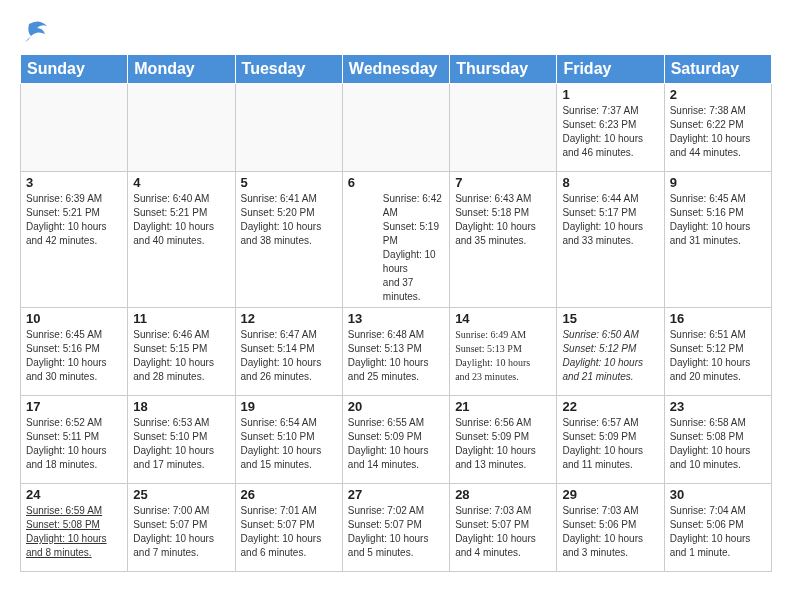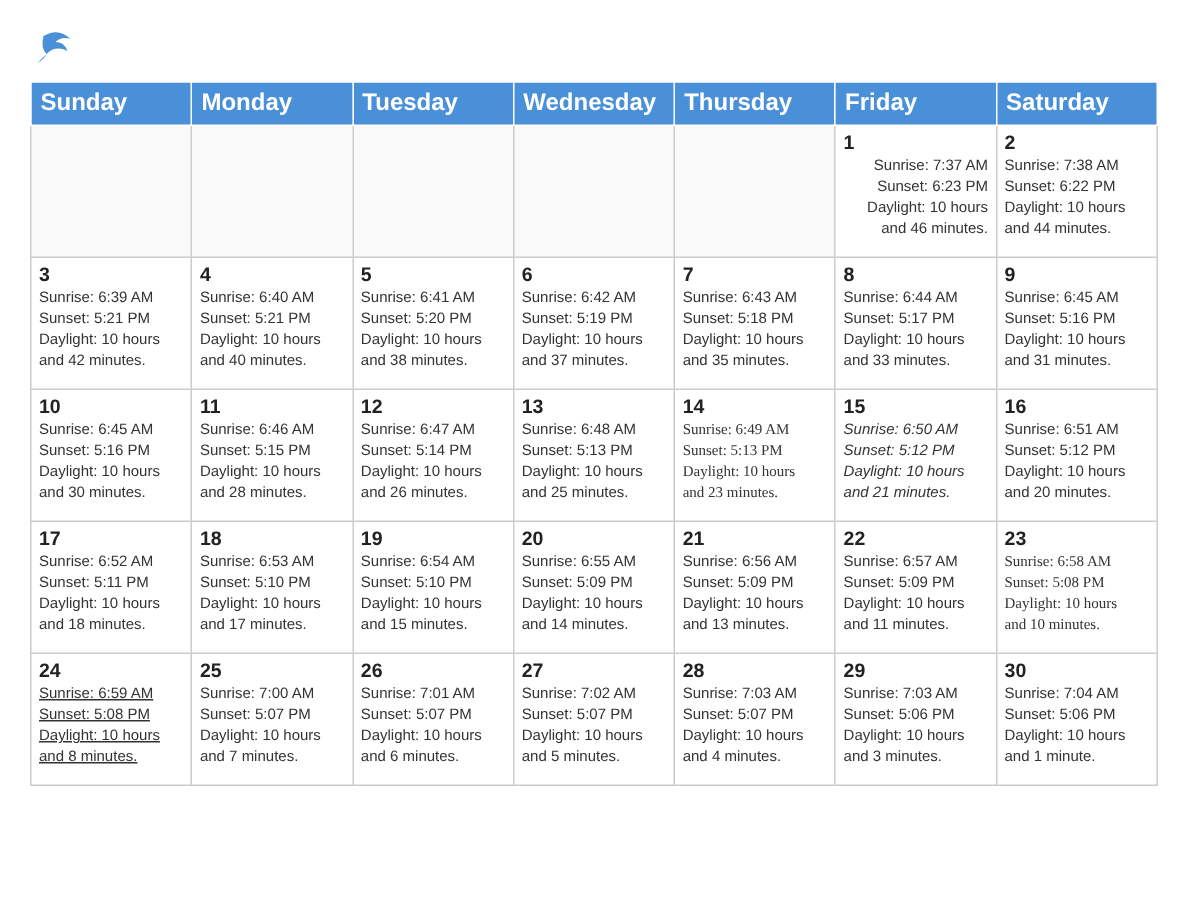--- a/index.html
+++ b/index.html
@@ -118,21 +118,21 @@
     </thead>
     <tbody id="calendar-body">
     <tr>
           <td class="empty"></td>
           <td class="empty"></td>
           <td class="empty"></td>
           <td class="empty"></td>
           <td class="empty"></td>
           <td>
             <div class="day-number">1</div>
-            <div class="day-info" style="white-space: pre-line; text-align: right;">Sunrise: 7:37 AM
+            <div class="day-info" style="white-space: pre-line;">Sunrise: 7:37 AM
 Sunset: 6:23 PM
 Daylight: 10 hours
 and 46 minutes.</div>
           </td>
           <td>
             <div class="day-number">2</div>
             <div class="day-info" style="white-space: pre-line;">Sunrise: 7:38 AM
 Sunset: 6:22 PM
 Daylight: 10 hours
 and 44 minutes.</div>
@@ -155,21 +155,21 @@
           </td>
           <td>
             <div class="day-number">5</div>
             <div class="day-info" style="white-space: pre-line;">Sunrise: 6:41 AM
 Sunset: 5:20 PM
 Daylight: 10 hours
 and 38 minutes.</div>
           </td>
           <td>
             <div class="day-number">6</div>
-            <div class="day-info" style="white-space: pre-line;">Sunrise: 6:42 AM
+            <div class="day-info" style="white-space: pre-line; margin-left: 35px;">Sunrise: 6:42 AM
 Sunset: 5:19 PM
 Daylight: 10 hours
 and 37 minutes.</div>
           </td>
           <td>
             <div class="day-number">7</div>
             <div class="day-info" style="white-space: pre-line;">Sunrise: 6:43 AM
 Sunset: 5:18 PM
 Daylight: 10 hours
 and 35 minutes.</div>
@@ -278,21 +278,21 @@
           </td>
           <td>
             <div class="day-number">22</div>
             <div class="day-info" style="white-space: pre-line;">Sunrise: 6:57 AM
 Sunset: 5:09 PM
 Daylight: 10 hours
 and 11 minutes.</div>
           </td>
           <td>
             <div class="day-number">23</div>
-            <div class="day-info" style="white-space: pre-line; font-family: Liberation Serif, serif;">Sunrise: 6:58 AM
+            <div class="day-info" style="white-space: pre-line;">Sunrise: 6:58 AM
 Sunset: 5:08 PM
 Daylight: 10 hours
 and 10 minutes.</div>
           </td>
         </tr>
         <tr>
           <td>
             <div class="day-number">24</div>
             <div class="day-info" style="white-space: pre-line; text-decoration: underline;">Sunrise: 6:59 AM
 Sunset: 5:08 PM

